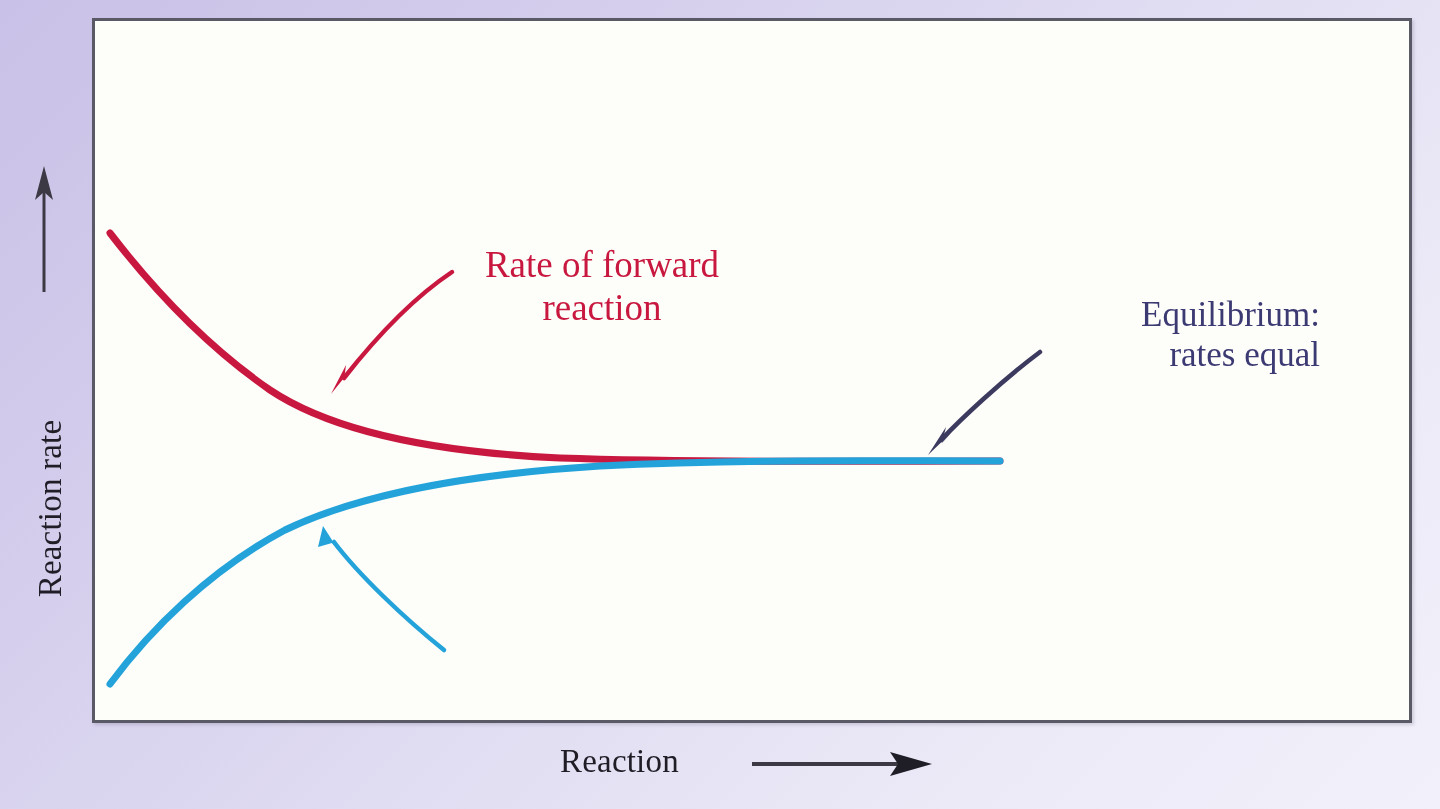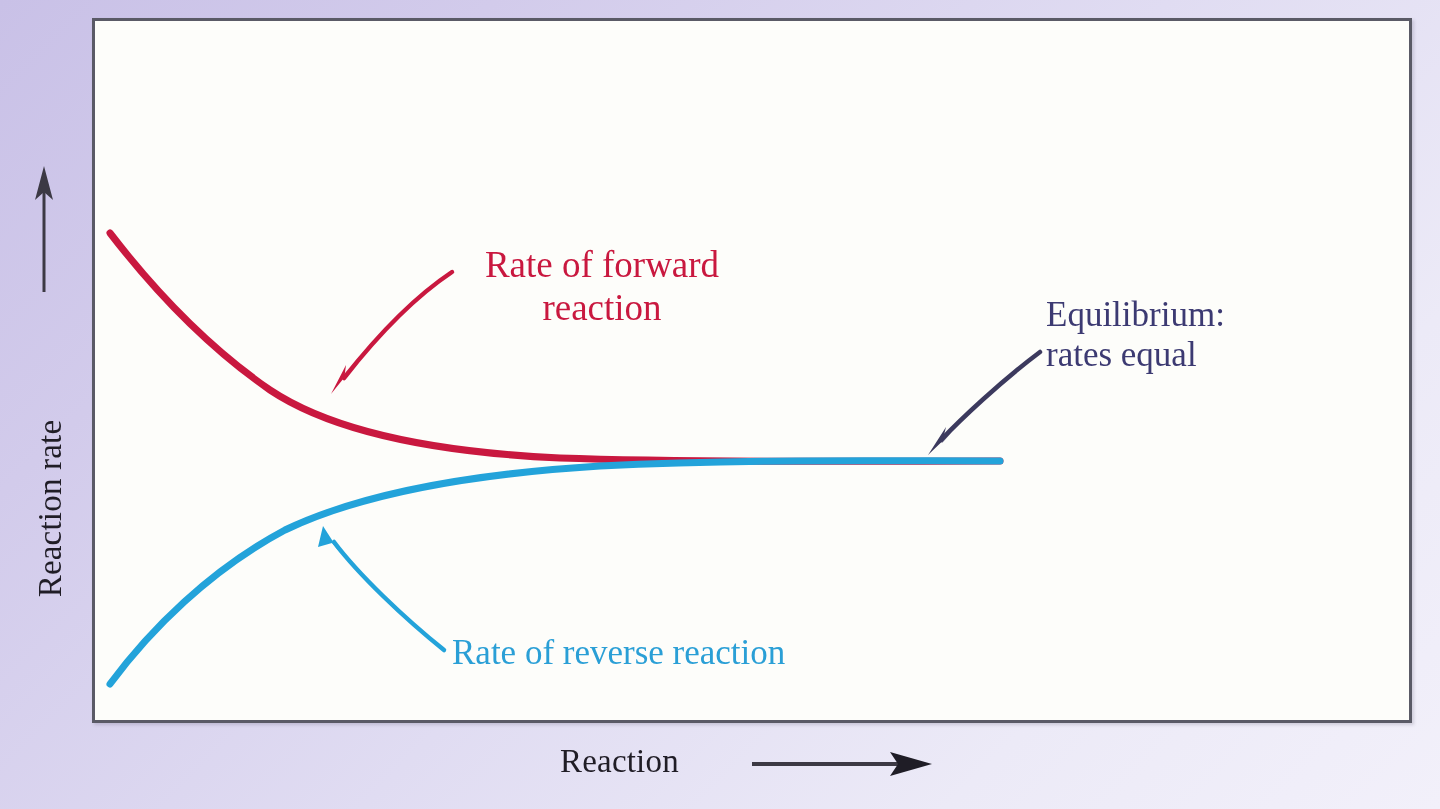--- a/index.html
+++ b/index.html
@@ -98,21 +98,21 @@
     top: 244px;
     width: 300px;
     text-align: center;
     font-size: 37px;
     color: #c9183f;
   }
   #ann-equilibrium {
     left: 1046px;
     top: 295px;
     width: 274px;
-    text-align: left;
+    text-align: right;
     font-size: 35px;
     color: #3c3a72;
   }
   #ann-reverse {
     left: 452px;
     top: 633px;
     width: 470px;
     text-align: left;
     font-size: 35px;
     color: #2a9fd6;
@@ -172,15 +172,14 @@
     <div id="x-axis-label">Reaction</div>
     <div id="x-axis-arrow-slot"></div>
   </div>
 
   <div class="annotation" id="ann-forward">Rate of forward
 reaction</div>
 
   <div class="annotation" id="ann-equilibrium">Equilibrium:
 rates equal</div>
 
-  <div class="annotation" id="ann-reverse">Rate of reverse reaction</div>
 
 </div>
 
 </body></html>

